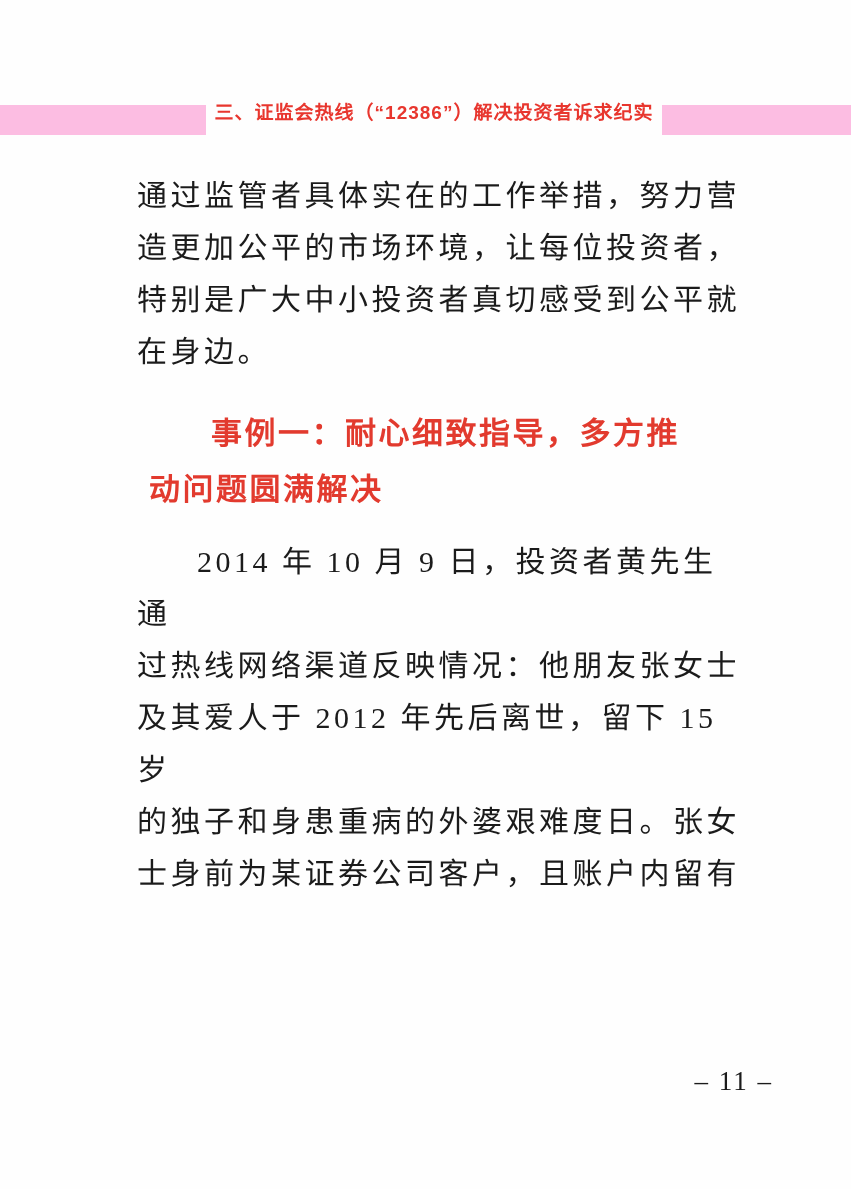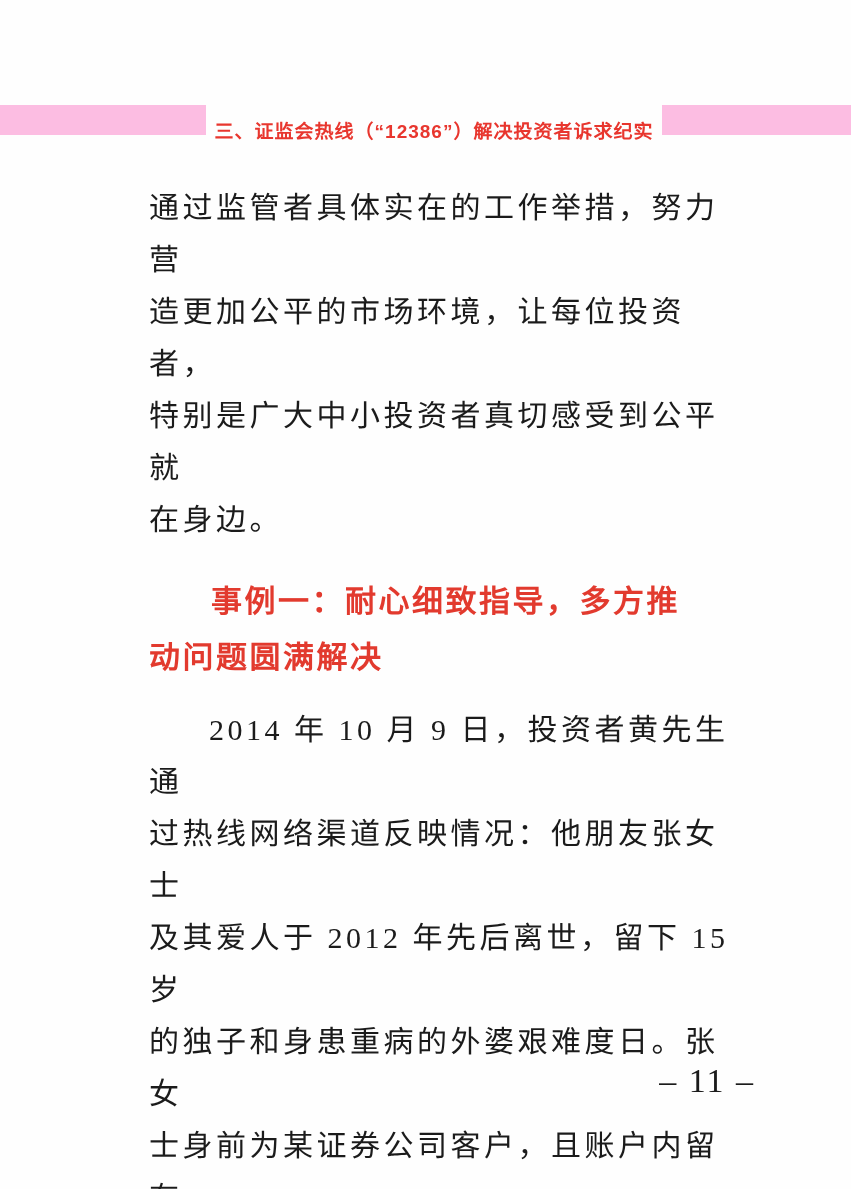--- a/index.html
+++ b/index.html
@@ -33,40 +33,40 @@
   }
   
   .header-title-box {
     position: absolute;
     top: 97px;
     left: 206px;
     width: 456px;
     height: 46px;
     background: #fefefe;
     display: flex;
-    align-items: flex-end;
+    align-items: flex-start;
     justify-content: center;
   }
   .header-title {
     font-family: "Liberation Sans", sans-serif;
     font-weight: bold;
     font-size: 19px;
     letter-spacing: 1px;
     color: var(--header-red, #e8362e);
     white-space: nowrap;
   }
   
   .content {
     position: absolute;
     top: 166px;
     left: 133px;
     width: 612px;
   }
   .para {
-    margin: 16px;
+    margin: 4px;
     font-size: 30px;
     line-height: 52px;
     letter-spacing: 3.5px;
     color: var(--body-text, #1b1b1b);
     white-space: pre-line;
     text-align: left;
   }
   .para.indent {
     text-indent: 2em;
   }
@@ -79,22 +79,22 @@
     letter-spacing: 2.5px;
     color: var(--heading-red, #e23a2e);
     white-space: pre-line;
     text-indent: 2em;
     text-align: left;
   }
   
   .folio {
     position: absolute;
     top: 1066px;
-    right: 96px;
-    font-size: 34px;
+    right: 78px;
+    font-size: 27px;
     line-height: 30px;
     letter-spacing: 2px;
     color: var(--body-text, #1b1b1b);
   }
 </style>
 </head>
 <body>
 
 <div class="page">
 

